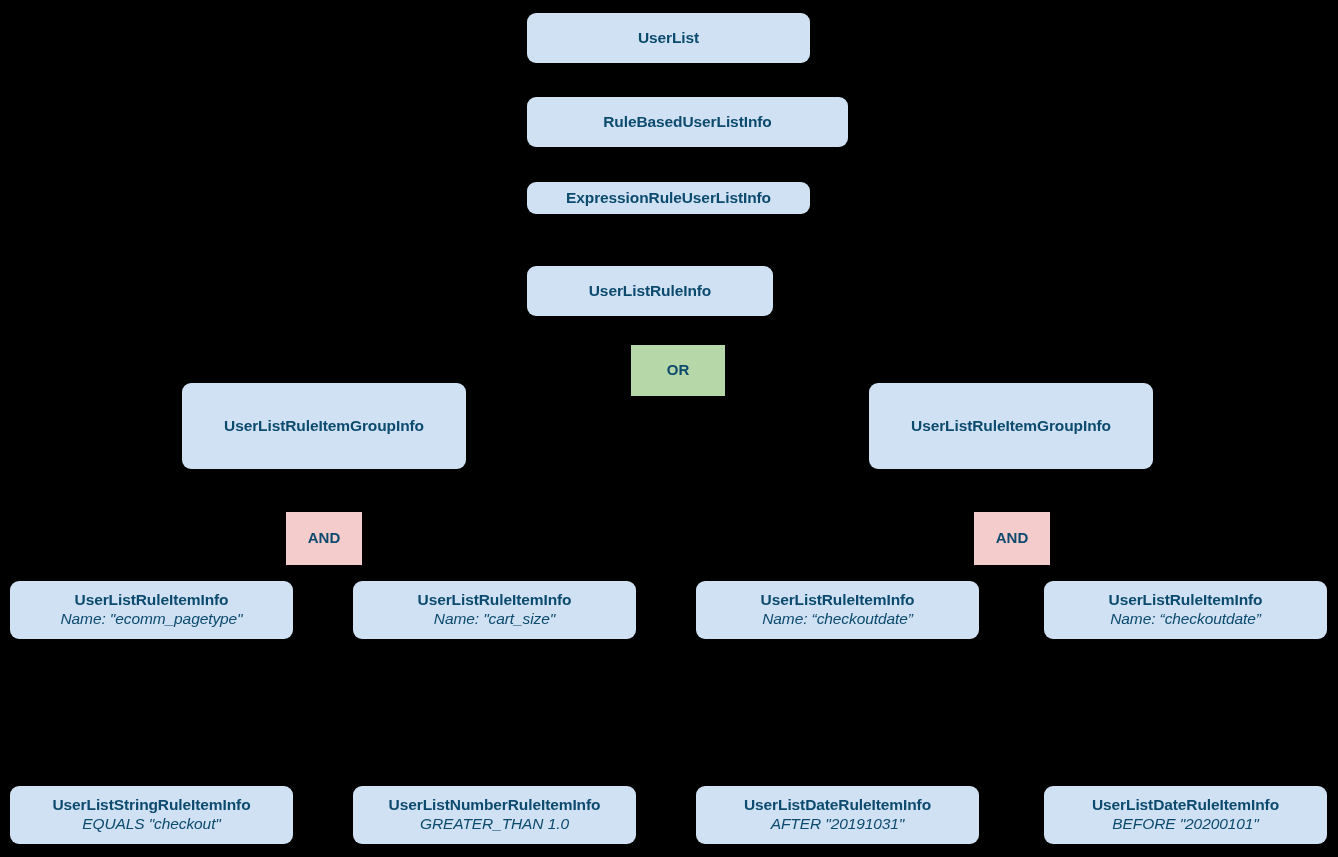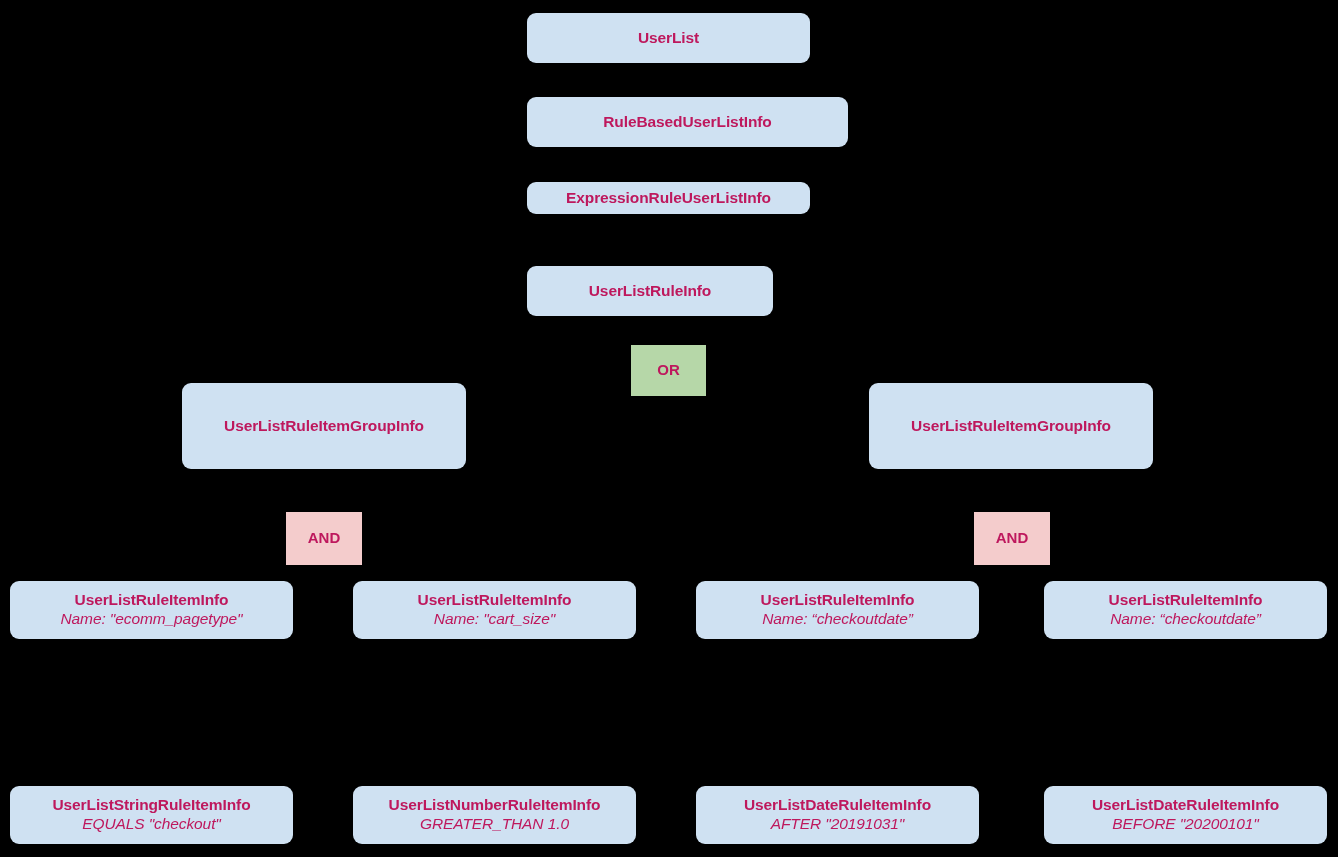--- a/index.html
+++ b/index.html
@@ -16,21 +16,21 @@
     font-family: "Liberation Sans", sans-serif;
   }
   .node {
     position: absolute;
     box-sizing: border-box;
     display: flex;
     flex-direction: column;
     align-items: center;
     justify-content: center;
     text-align: right;
-    color: #be185d;
+    color: #0c4a6e;
     line-height: 1.22;
   }
   .node.rounded {
     background: #cfe1f2;
     border-radius: 9px;
   }
   .node.op {
     border-radius: 0;
   }
   .node.op-or  { background: #b6d7a8; }
@@ -96,21 +96,21 @@
       </div>
       <div class="node rounded" style="left: 527px; top: 97px; width: 321px; height: 50px;">
         <div class="title">RuleBasedUserListInfo</div>
       </div>
       <div class="node rounded" style="left: 527px; top: 182px; width: 283px; height: 32px;">
         <div class="title">ExpressionRuleUserListInfo</div>
       </div>
       <div class="node rounded" style="left: 527px; top: 266px; width: 246px; height: 50px;">
         <div class="title">UserListRuleInfo</div>
       </div>
-      <div class="node op op-or" style="left: 631px; top: 345px; width: 75px; height: 51px;">
+      <div class="node op op-or" style="left: 631px; top: 345px; width: 94px; height: 51px;">
         <div class="op-label">OR</div>
       </div>
       <div class="node rounded" style="left: 182px; top: 383px; width: 284px; height: 86px;">
         <div class="title">UserListRuleItemGroupInfo</div>
       </div>
       <div class="node rounded" style="left: 869px; top: 383px; width: 284px; height: 86px;">
         <div class="title">UserListRuleItemGroupInfo</div>
       </div>
       <div class="node op op-and" style="left: 286px; top: 512px; width: 76px; height: 53px;">
         <div class="op-label">AND</div>

